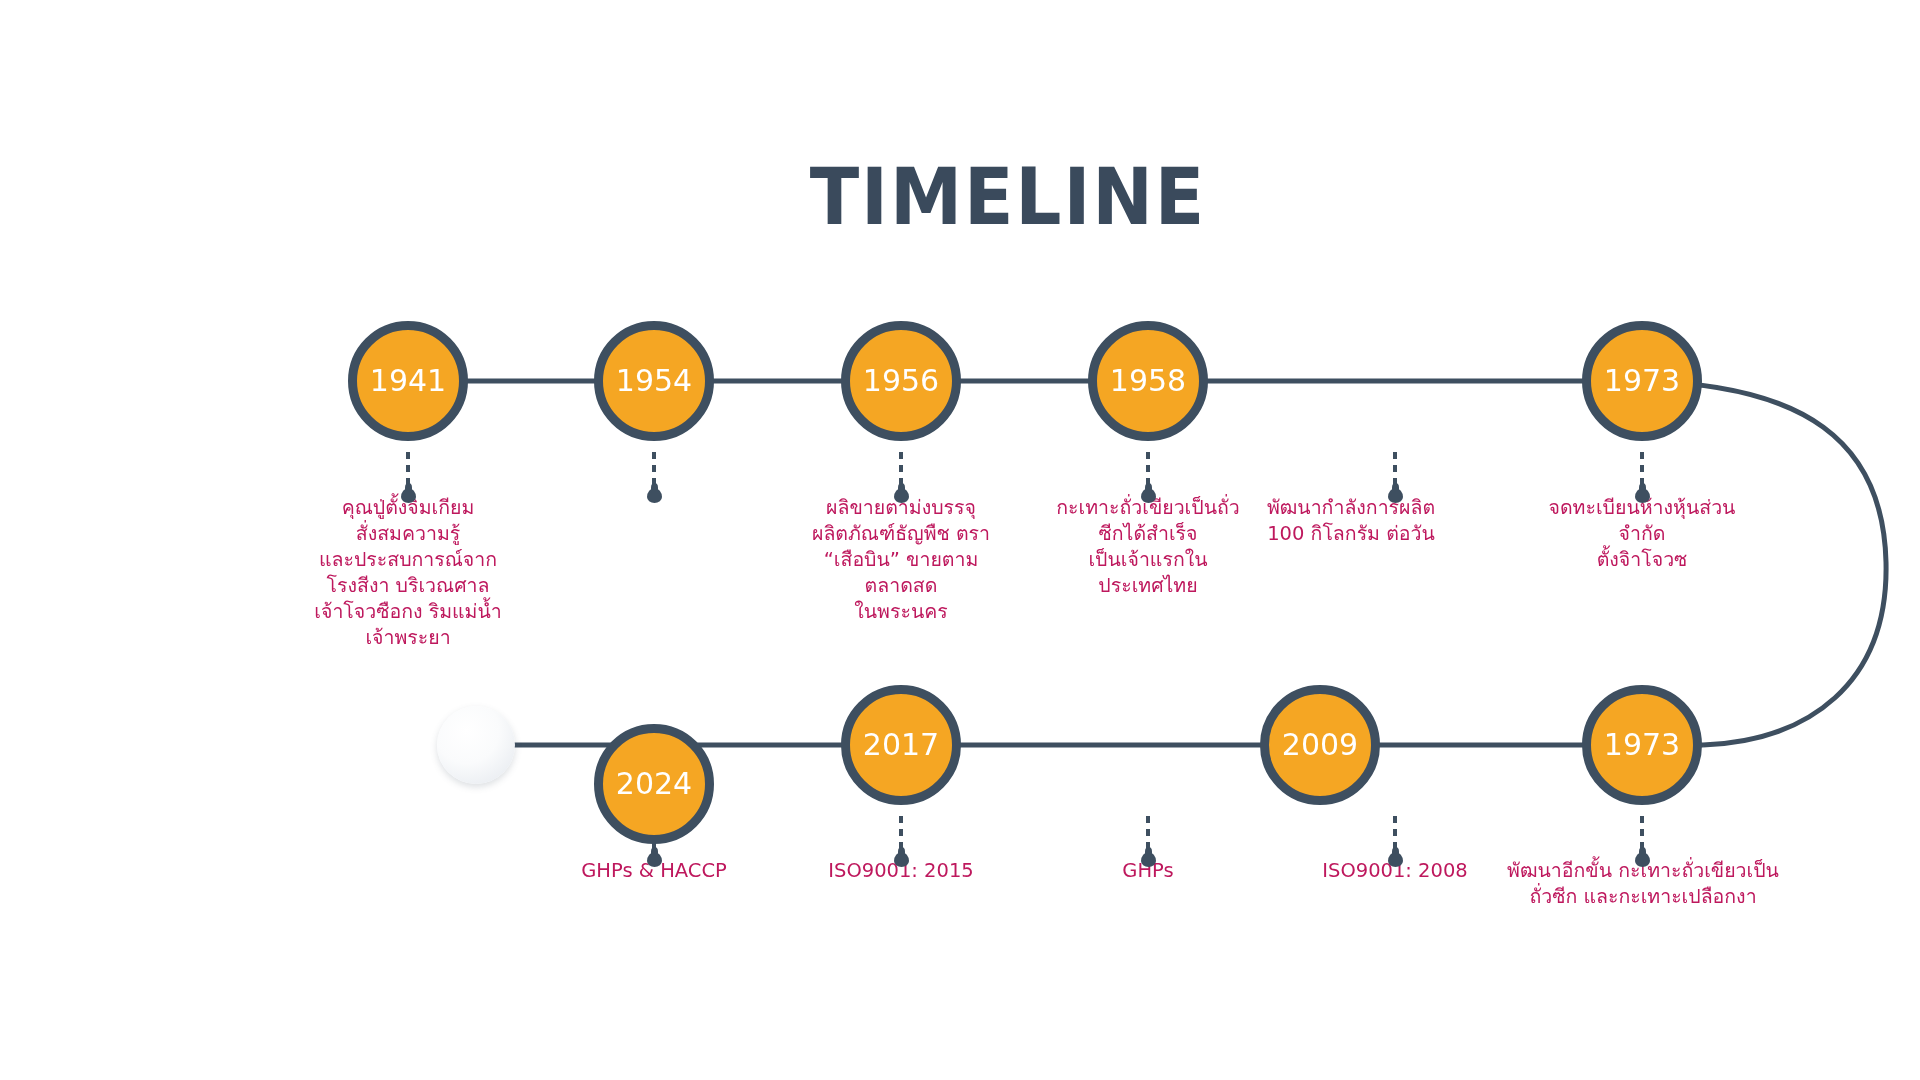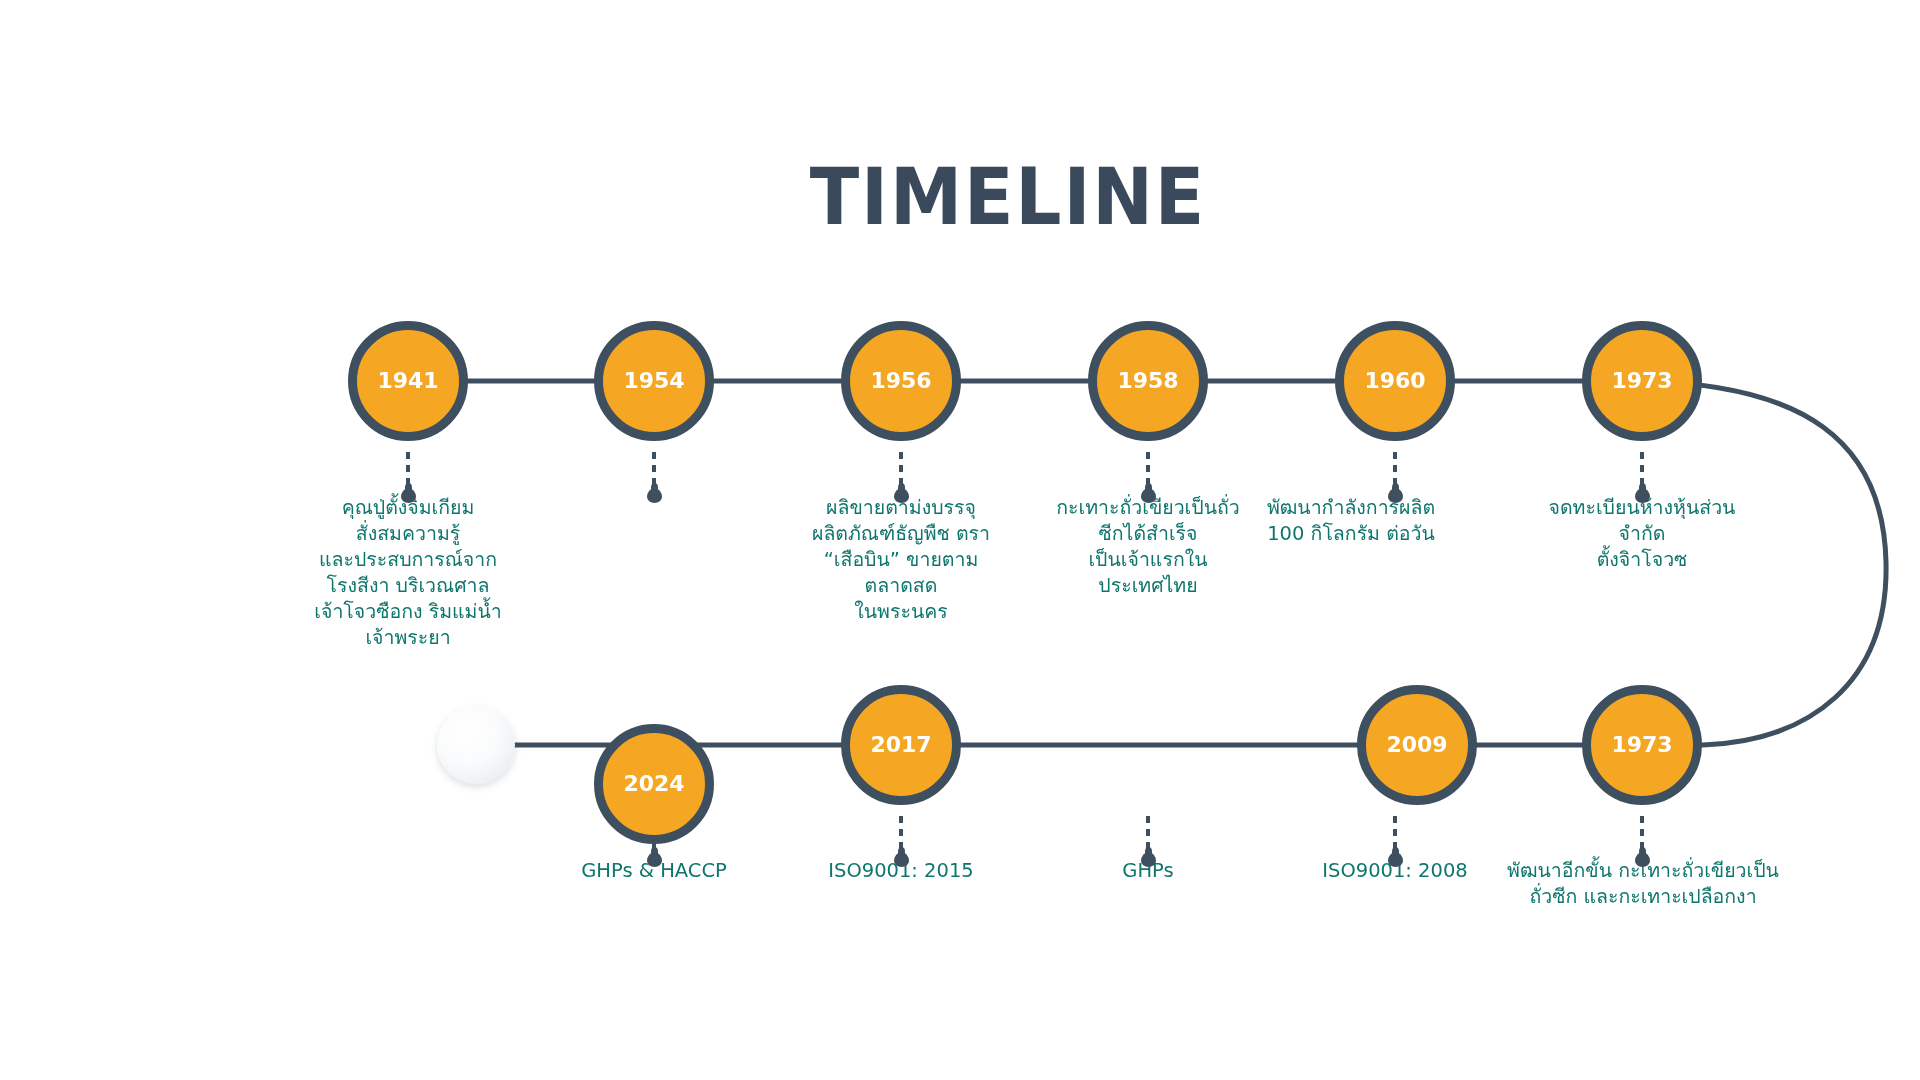--- a/index.html
+++ b/index.html
@@ -36,22 +36,22 @@
     margin-left:-60px;margin-top:-60px;
     border-radius:50%;
     background:#f5a623;
     border:9px solid #3e4f60;
     box-sizing:border-box;
     display:flex;align-items:center;justify-content:center;
     z-index:5;
   }
   .node .year{
     color:#ffffff;
-    font-size:22px;
-    font-weight:bold;
+    font-size:30px;
+    font-weight:normal;
     letter-spacing:0px;
     font-family:"DejaVu Sans","Liberation Sans",sans-serif;
     line-height:34px;
   }
 
   
   .knob{
     position:absolute;
     width:78px;height:78px;
     margin-left:-39px;margin-top:-39px;
@@ -84,21 +84,21 @@
     content:"";position:absolute;left:50%;top:-5px;
     width:7px;height:9px;margin-left:-3.5px;
     background:#3e4f60;
     border-radius:50% 50% 0 0;
   }
 
   
   .caption{
     position:absolute;
     text-align:center;
-    color:#0f766e;
+    color:#be185d;
     font-size:19.5px;
     line-height:26px;
     font-family:"DejaVu Sans","Liberation Sans",sans-serif;
     z-index:2;
   }
   .caption .ln{display:block;white-space:nowrap;}
 </style>
 </head>
 <body>
 
@@ -119,23 +119,20 @@
     <span class="year">1941</span>
   </div>
   <div class="node" style="left:606px;top:381px">
     <span class="year">1954</span>
   </div>
   <div class="node" style="left:853px;top:381px">
     <span class="year">1956</span>
   </div>
   <div class="node" style="left:1100px;top:381px">
     <span class="year">1958</span>
-  </div>
-  <div class="node" style="left:1347px;top:381px">
-    <span class="year">1960</span>
   </div>
   <div class="node" style="left:1594px;top:381px">
     <span class="year">1973</span>
   </div>
 
   <div class="drop" style="left:360px;top:452px;height:38px">
     <div class="dash"></div>
     <div class="bead"></div>
   </div>
   <div class="drop" style="left:606px;top:452px;height:38px">
@@ -196,21 +193,21 @@
   </div>
 
   <div class="knob" style="left:428px;top:745px"></div>
 
   <div class="node" style="left:606px;top:784px">
     <span class="year">2024</span>
   </div>
   <div class="node" style="left:853px;top:745px">
     <span class="year">2017</span>
   </div>
-  <div class="node" style="left:1369px;top:745px">
+  <div class="node" style="left:1272px;top:745px">
     <span class="year">2009</span>
   </div>
   <div class="node" style="left:1594px;top:745px">
     <span class="year">1973</span>
   </div>
 
   <div class="drop" style="left:606px;top:816px;height:38px">
     <div class="dash"></div>
     <div class="bead"></div>
   </div>

